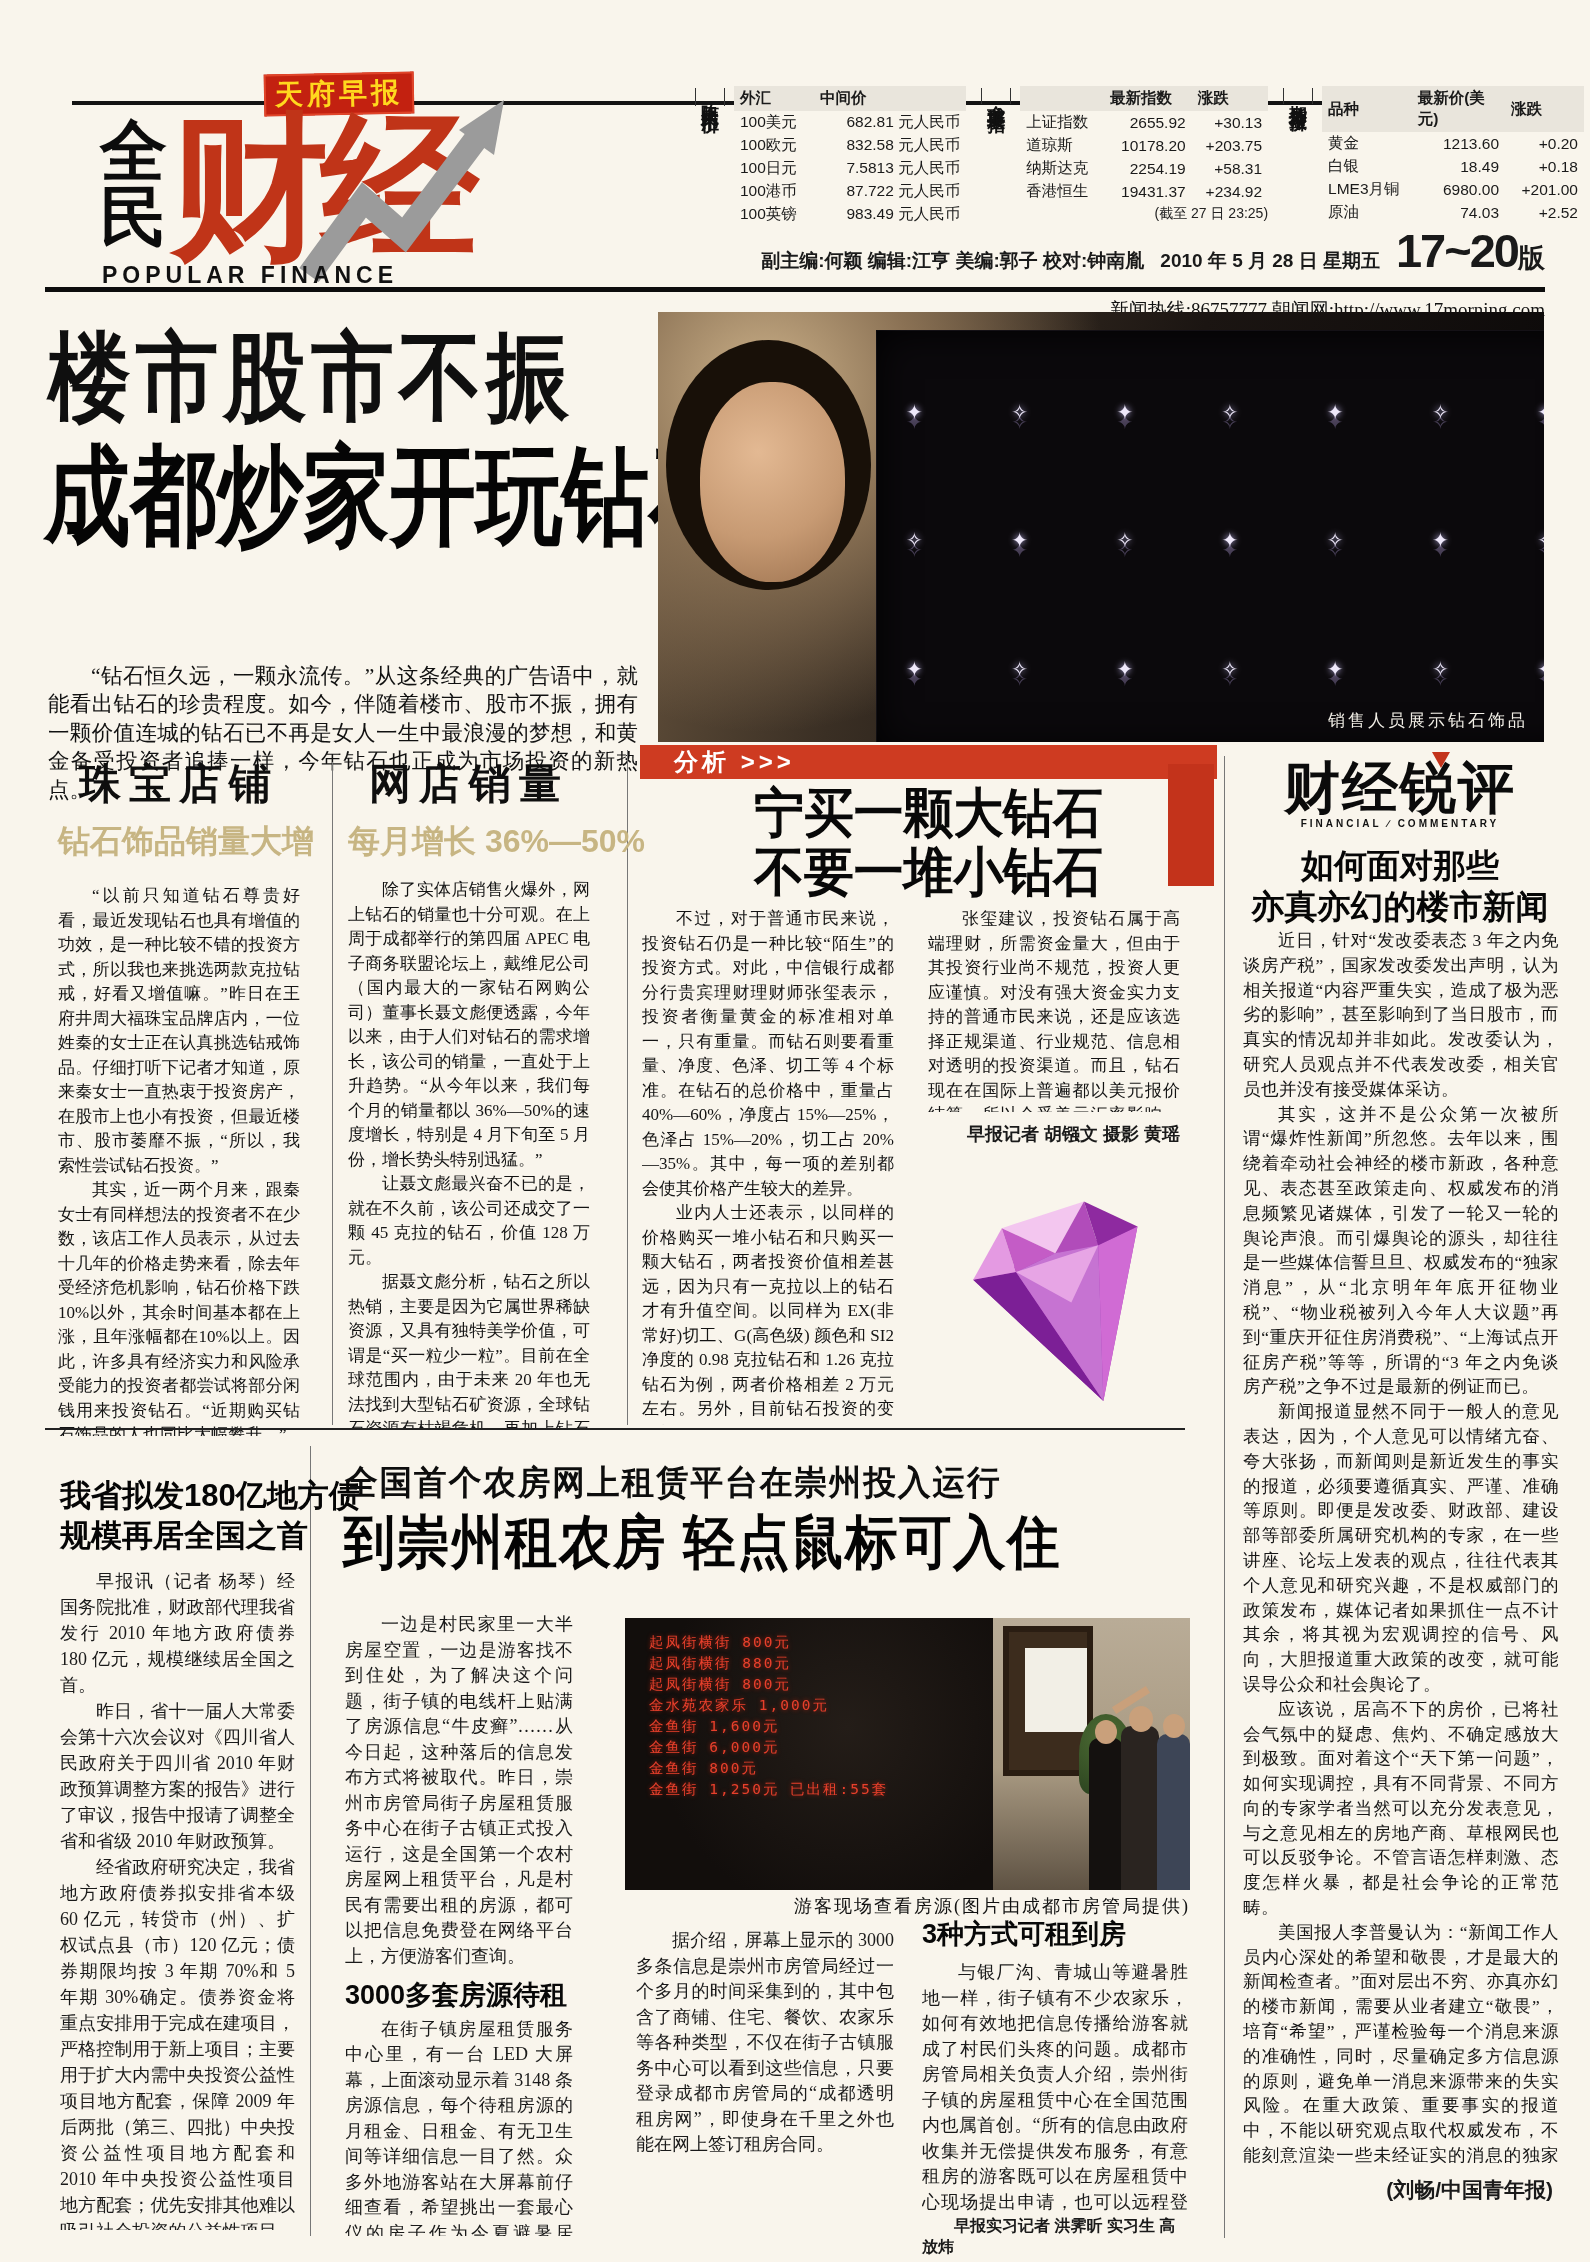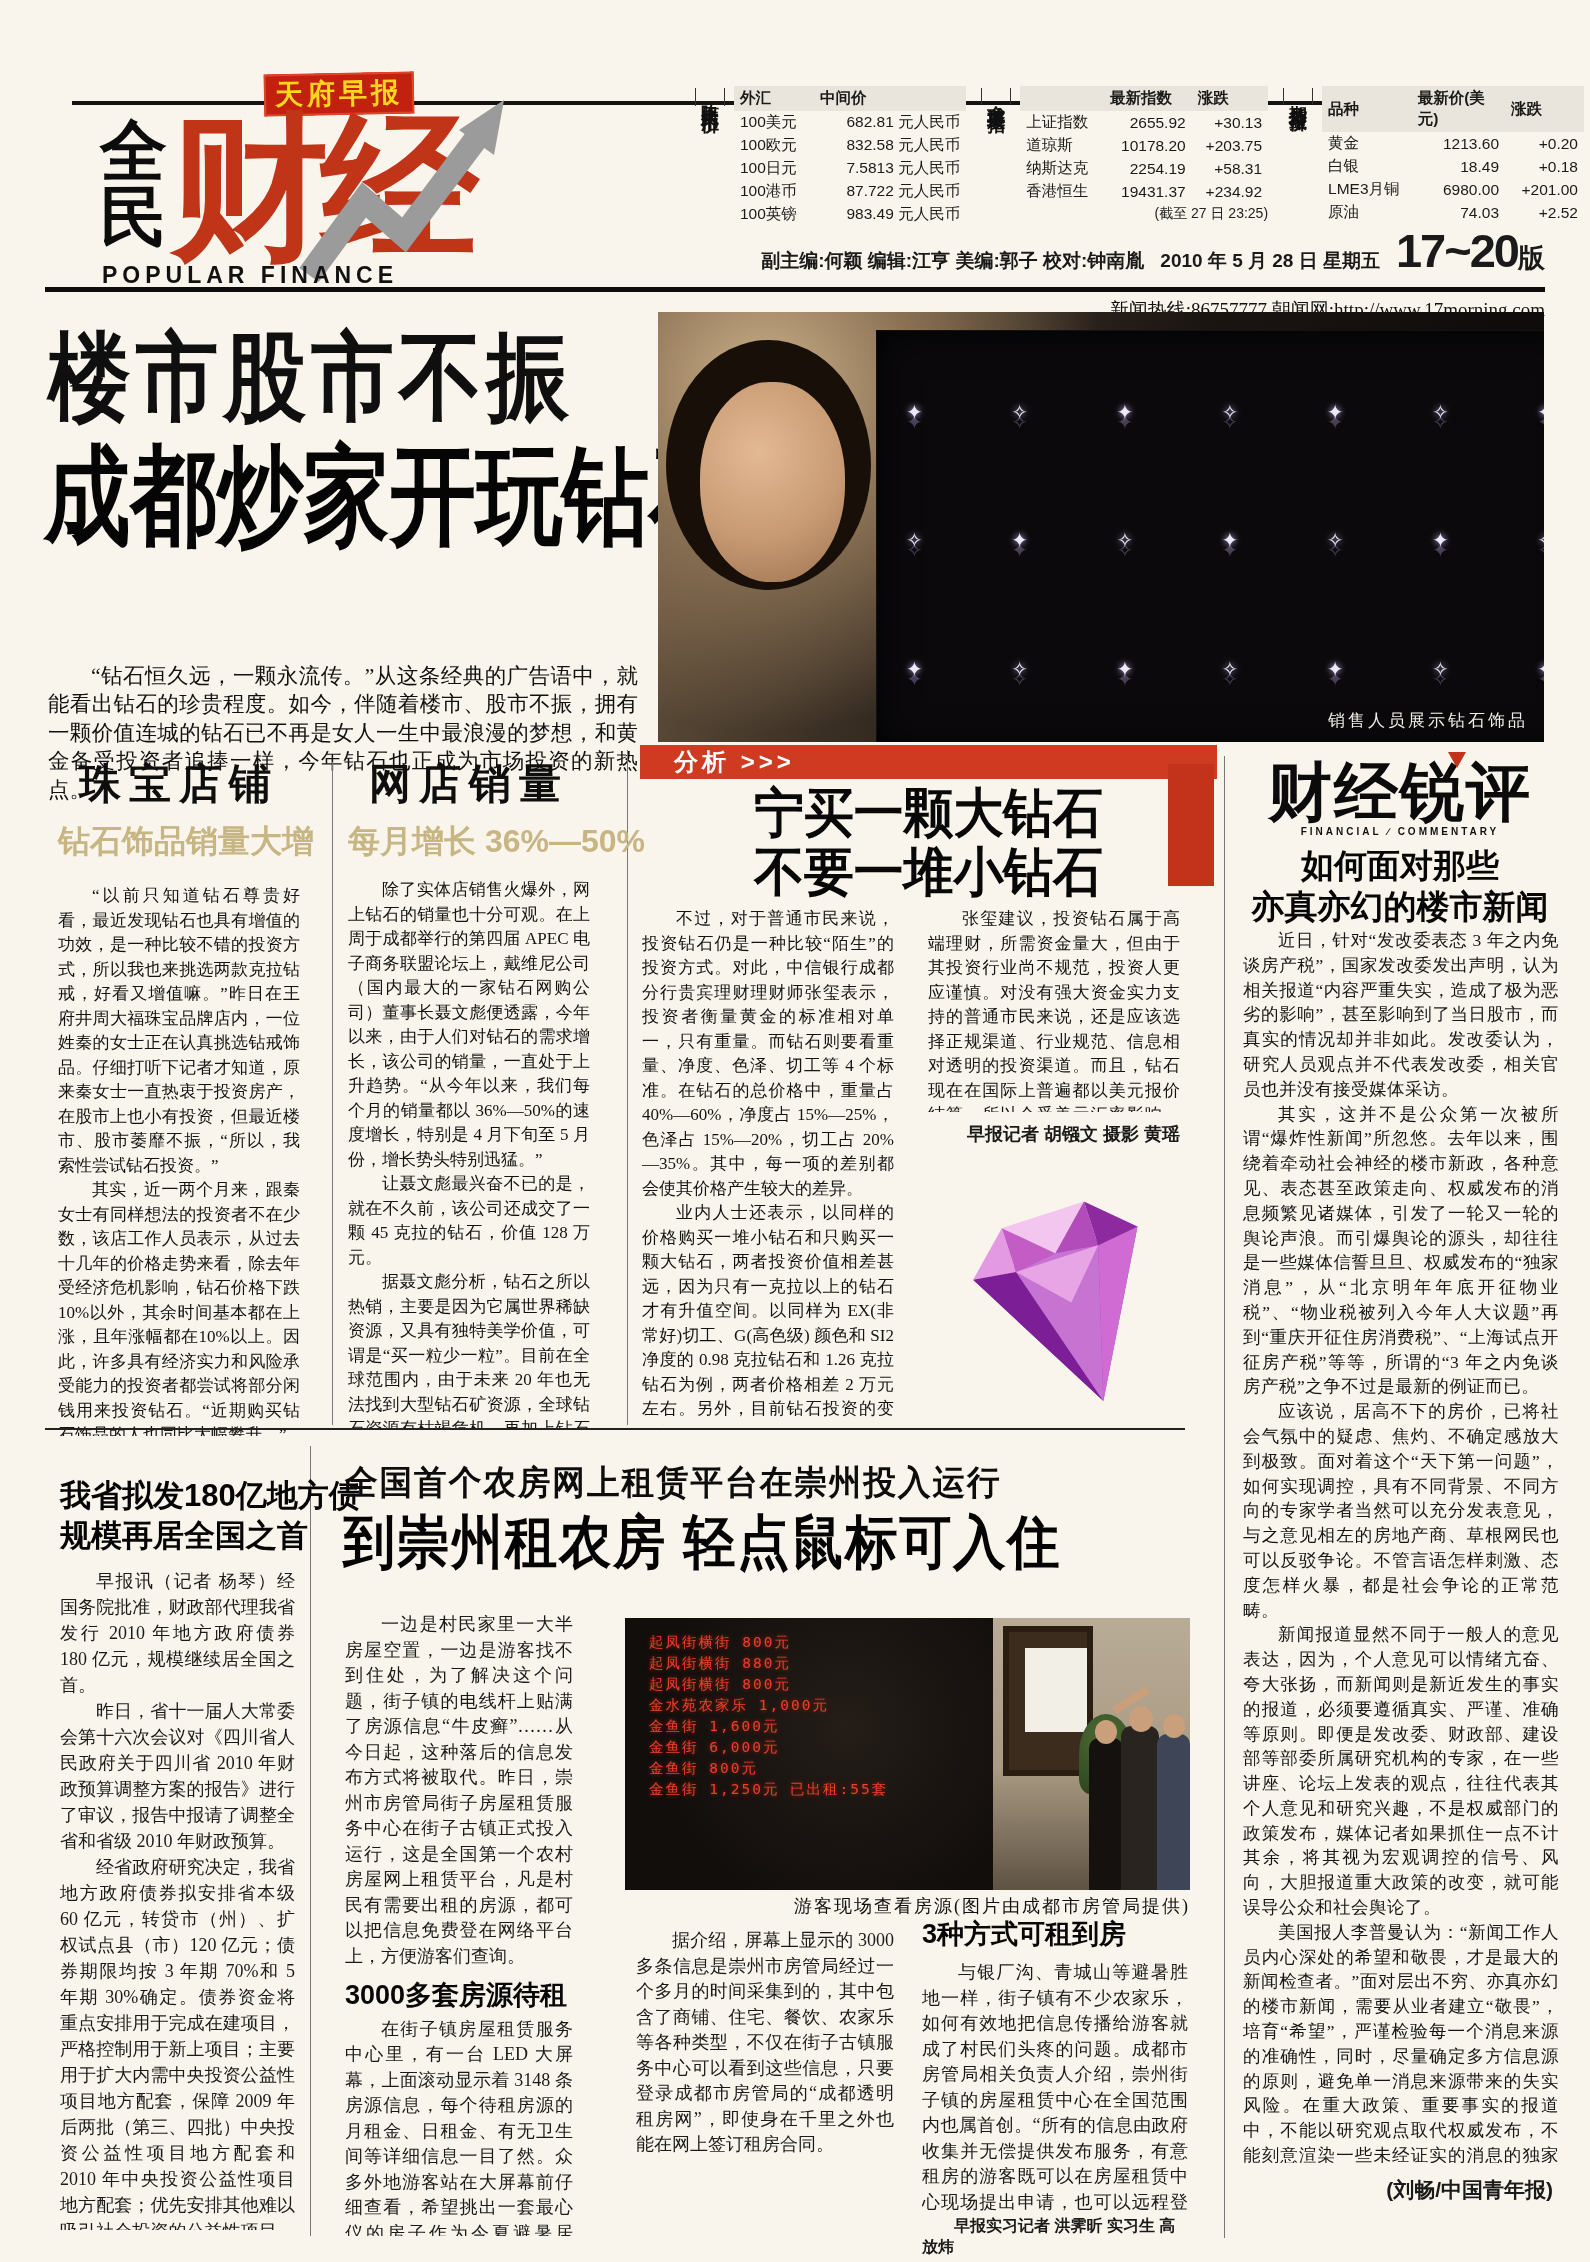--- a/index.html
+++ b/index.html
@@ -78,21 +78,21 @@
           display:flex;align-items:center;font-weight:900;font-size:24px;letter-spacing:4px;
           padding-left:34px;box-sizing:border-box;}
   .an-head{left:640px;top:784px;width:577px;text-align:center;font-size:53px;font-weight:900;
            line-height:1.12;font-family:"Liberation Serif",serif;transform:scaleX(.94);
            transform-origin:center top;color:#080808;}
   .an-byline{font-weight:bold;font-size:18px;text-align:right;margin-top:10px;
              font-family:"Liberation Sans",sans-serif;}
 
   
   .cm-logo{left:1243px;top:760px;width:314px;text-align:center;}
-  .cm-logo-cn{font-size:64px;font-weight:900;letter-spacing:2px;color:#0b0b0b;line-height:1;position:relative;display:inline-block;}
+  .cm-logo-cn{font-size:56px;font-weight:900;letter-spacing:2px;color:#0b0b0b;line-height:1;position:relative;display:inline-block;}
   .cm-v{position:absolute;top:-8px;right:66px;width:0;height:0;border-left:9px solid transparent;
         border-right:9px solid transparent;border-top:16px solid #c3331b;}
   .cm-logo-en{font-size:10px;font-weight:bold;letter-spacing:3px;color:#111;margin-top:2px;}
   .cm-head{left:1243px;top:845px;width:314px;text-align:center;font-size:33px;font-weight:900;
            line-height:1.25;color:#060606;}
   .cm-body{left:1243px;top:928px;width:316px;height:1235px;font-family:"Liberation Serif",serif;
            font-size:17.5px;line-height:24.8px;letter-spacing:.5px;color:#161616;}
   .cm-credit{left:1243px;top:2176px;width:316px;text-align:right;font-weight:900;font-size:21px;
              padding-right:6px;box-sizing:border-box;}
   .cm-deco{left:1168px;top:764px;width:46px;height:122px;background:#c3331b;}
@@ -372,22 +372,22 @@
     </div>
     <div class="cm-logo-en">FINANCIAL ∕ COMMENTARY</div>
   </div>
   <div class="abs cm-head">
     <div>如何面对那些</div>
     <div>亦真亦幻的楼市新闻</div>
   </div>
   <div class="abs cm-body jtext">
     <p>近日，针对“发改委表态 3 年之内免谈房产税”，国家发改委发出声明，认为相关报道“内容严重失实，造成了极为恶劣的影响”，甚至影响到了当日股市，而真实的情况却并非如此。发改委认为，研究人员观点并不代表发改委，相关官员也并没有接受媒体采访。</p>
     <p>其实，这并不是公众第一次被所谓“爆炸性新闻”所忽悠。去年以来，围绕着牵动社会神经的楼市新政，各种意见、表态甚至政策走向、权威发布的消息频繁见诸媒体，引发了一轮又一轮的舆论声浪。而引爆舆论的源头，却往往是一些媒体信誓旦旦、权威发布的“独家消息”，从“北京明年年底开征物业税”、“物业税被列入今年人大议题”再到“重庆开征住房消费税”、“上海试点开征房产税”等等，所谓的“3 年之内免谈房产税”之争不过是最新的例证而已。</p>
+    <p>新闻报道显然不同于一般人的意见表达，因为，个人意见可以情绪亢奋、夸大张扬，而新闻则是新近发生的事实的报道，必须要遵循真实、严谨、准确等原则。即便是发改委、财政部、建设部等部委所属研究机构的专家，在一些讲座、论坛上发表的观点，往往代表其个人意见和研究兴趣，不是权威部门的政策发布，媒体记者如果抓住一点不计其余，将其视为宏观调控的信号、风向，大胆报道重大政策的改变，就可能误导公众和社会舆论了。</p>
     <p>应该说，居高不下的房价，已将社会气氛中的疑虑、焦灼、不确定感放大到极致。面对着这个“天下第一问题”，如何实现调控，具有不同背景、不同方向的专家学者当然可以充分发表意见，与之意见相左的房地产商、草根网民也可以反驳争论。不管言语怎样刺激、态度怎样火暴，都是社会争论的正常范畴。</p>
-    <p>新闻报道显然不同于一般人的意见表达，因为，个人意见可以情绪亢奋、夸大张扬，而新闻则是新近发生的事实的报道，必须要遵循真实、严谨、准确等原则。即便是发改委、财政部、建设部等部委所属研究机构的专家，在一些讲座、论坛上发表的观点，往往代表其个人意见和研究兴趣，不是权威部门的政策发布，媒体记者如果抓住一点不计其余，将其视为宏观调控的信号、风向，大胆报道重大政策的改变，就可能误导公众和社会舆论了。</p>
     <p>美国报人李普曼认为：“新闻工作人员内心深处的希望和敬畏，才是最大的新闻检查者。”面对层出不穷、亦真亦幻的楼市新闻，需要从业者建立“敬畏”，培育“希望”，严谨检验每一个消息来源的准确性，同时，尽量确定多方信息源的原则，避免单一消息来源带来的失实风险。在重大政策、重要事实的报道中，不能以研究观点取代权威发布，不能刻意渲染一些未经证实的消息的独家性。此外，发现失实之后，必要的更正和道歉也是一种建立媒体公信力的重要选择。</p>
   </div>
   <div class="abs cm-credit">(刘畅/中国青年报)</div>
 
   <div class="hline" style="left:45px;top:1428px;width:1140px;height:2px;"></div>
   <div class="vline" style="left:310px;top:1446px;height:790px;"></div>
 
   <div class="abs bond-head">
     <div>我省拟发180亿地方债</div>
     <div>规模再居全国之首</div>

